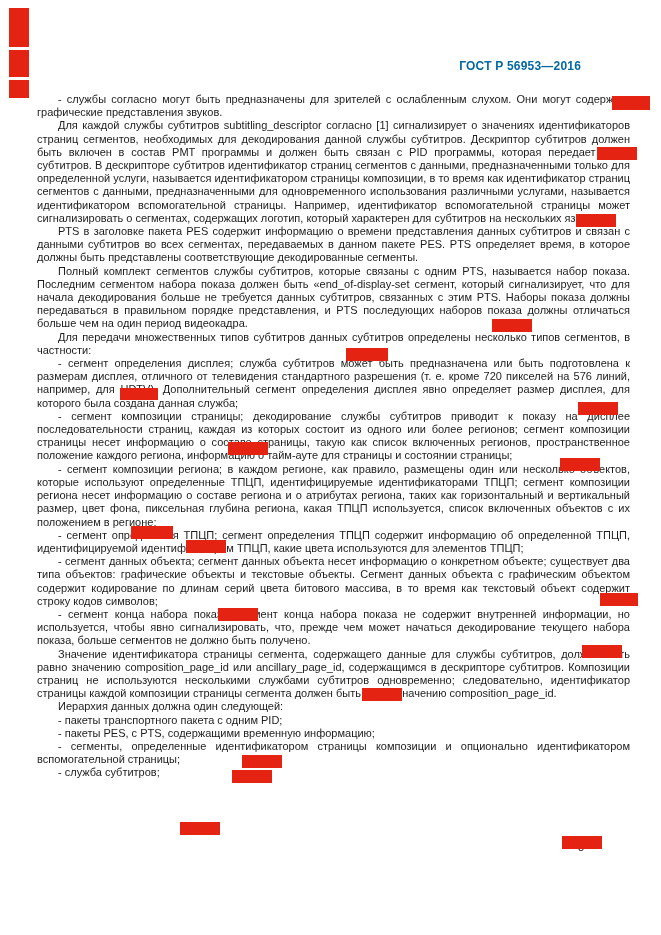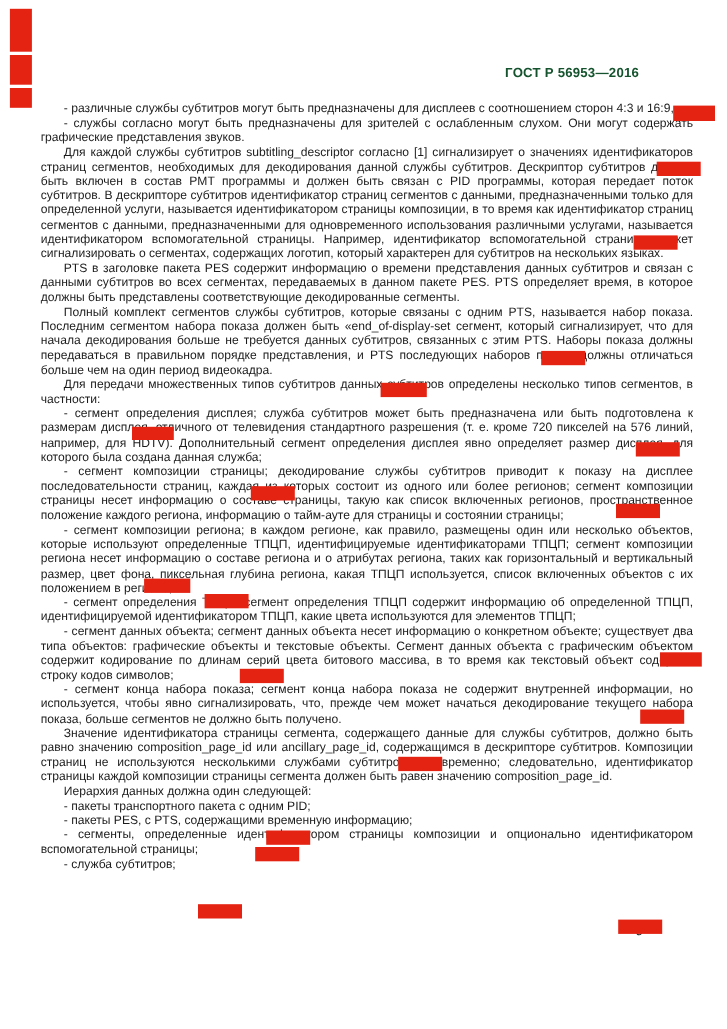--- a/index.html
+++ b/index.html
@@ -18,21 +18,21 @@
   }
   .running-header {
     position: absolute;
     top: 59px;
     left: 37px;
     width: 544px;
     text-align: right;
     font-size: 12px;
     font-weight: bold;
     letter-spacing: 0.2px;
-    color: #14532d;
+    color: #0369a1;
     white-space: nowrap;
   }
   .body-text {
     position: absolute;
     top: 93px;
     left: 37px;
     width: 593px;
     font-size: 11px;
     line-height: 13.2px;
     text-align: justify;
@@ -65,21 +65,20 @@
 </head>
 <body>
 
 <div class="page">
 
   <div class="running-header">
     <span>ГОСТ Р 56953—2016</span>
   </div>
 
   <div class="body-text" id="body-text">
-      <p class="para">- различные службы субтитров могут быть предназначены для дисплеев с соотношением сторон 4:3 и 16:9,</p>
       <p class="para">- службы согласно могут быть предназначены для зрителей с ослабленным слухом. Они могут содержать графические представления звуков.</p>
       <p class="para">Для каждой службы субтитров subtitling_descriptor согласно [1] сигнализирует о значениях идентификаторов страниц сегментов, необходимых для декодирования данной службы субтитров. Дескриптор субтитров должен быть включен в состав PMT программы и должен быть связан с PID программы, которая передает поток субтитров. В дескрипторе субтитров идентификатор страниц сегментов с данными, предназначенными только для определенной услуги, называется идентификатором страницы композиции, в то время как идентификатор страниц сегментов с данными, предназначенными для одновременного использования различными услугами, называется идентификатором вспомогательной страницы. Например, идентификатор вспомогательной страницы может сигнализировать о сегментах, содержащих логотип, который характерен для субтитров на нескольких языках.</p>
       <p class="para">PTS в заголовке пакета PES содержит информацию о времени представления данных субтитров и связан с данными субтитров во всех сегментах, передаваемых в данном пакете PES. PTS определяет время, в которое должны быть представлены соответствующие декодированные сегменты.</p>
       <p class="para">Полный комплект сегментов службы субтитров, которые связаны с одним PTS, называется набор показа. Последним сегментом набора показа должен быть «end_of-display-set сегмент, который сигнализирует, что для начала декодирования больше не требуется данных субтитров, связанных с этим PTS. Наборы показа должны передаваться в правильном порядке представления, и PTS последующих наборов показа должны отличаться больше чем на один период видеокадра.</p>
       <p class="para">Для передачи множественных типов субтитров данных субтитров определены несколько типов сегментов, в частности:</p>
       <p class="para">- сегмент определения дисплея; служба субтитров может быть предназначена или быть подготовлена к размерам дисплея, отличного от телевидения стандартного разрешения (т. е. кроме 720 пикселей на 576 линий, например, для HDTV). Дополнительный сегмент определения дисплея явно определяет размер дисплея, для которого была создана данная служба;</p>
       <p class="para">- сегмент композиции страницы; декодирование службы субтитров приводит к показу на дисплее последовательности страниц, каждая из которых состоит из одного или более регионов; сегмент композиции страницы несет информацию о составе страницы, такую как список включенных регионов, пространственное положение каждого региона, информацию о тайм-ауте для страницы и состоянии страницы;</p>
       <p class="para">- сегмент композиции региона; в каждом регионе, как правило, размещены один или несколько объектов, которые используют определенные ТПЦП, идентифицируемые идентификаторами ТПЦП; сегмент композиции региона несет информацию о составе региона и о атрибутах региона, таких как горизонтальный и вертикальный размер, цвет фона, пиксельная глубина региона, какая ТПЦП используется, список включенных объектов с их положением в регионе;</p>
       <p class="para">- сегмент определения ТПЦП; сегмент определения ТПЦП содержит информацию об определенной ТПЦП, идентифицируемой идентификатором ТПЦП, какие цвета используются для элементов ТПЦП;</p>
       <p class="para">- сегмент данных объекта; сегмент данных объекта несет информацию о конкретном объекте; существует два типа объектов: графические объекты и текстовые объекты. Сегмент данных объекта с графическим объектом содержит кодирование по длинам серий цвета битового массива, в то время как текстовый объект содержит строку кодов символов;</p>

